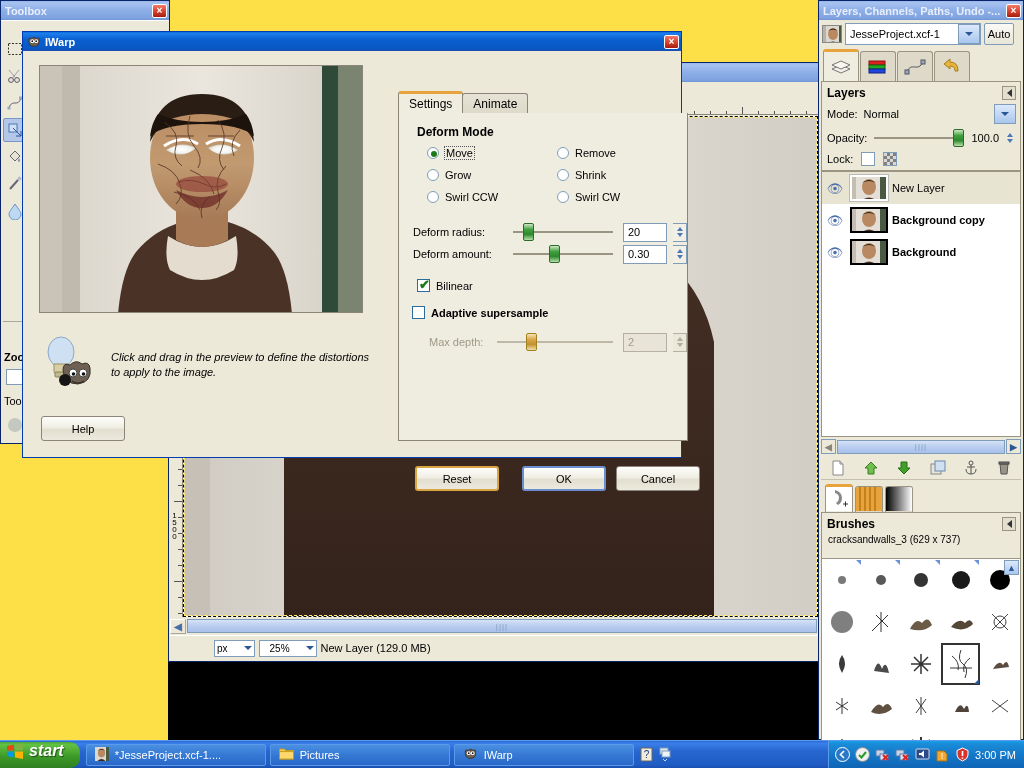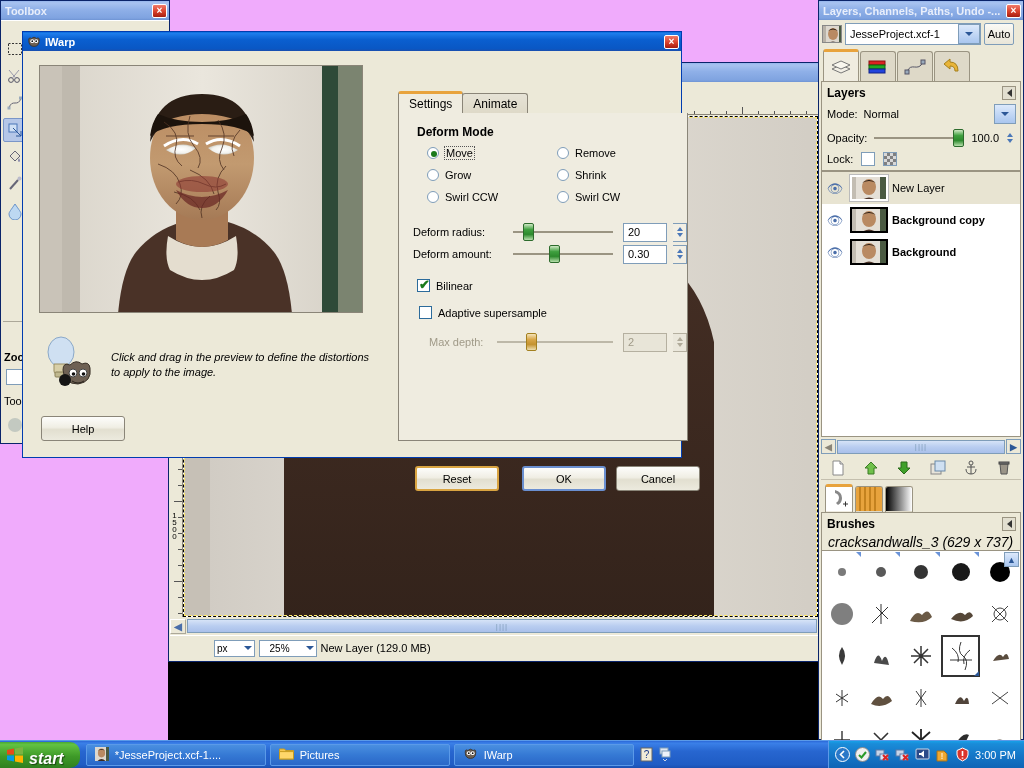--- a/index.html
+++ b/index.html
@@ -5,21 +5,21 @@
   * { box-sizing: border-box; margin:0; padding:0; }
   html,body { width:1024px; height:768px; overflow:hidden; }
   body {
     font-family: "Liberation Sans", sans-serif;
     font-size: 11px;
     background: #000;
     position: relative;
   }
 
   
-  #desktop { position:absolute; left:0; top:0; width:951px; height:740px; background:#f0abfc; }
+  #desktop { position:absolute; left:0; top:0; width:951px; height:740px; background:#fde047; }
 
   
   .xpwin { position:absolute; background:#ece9d8; border:1px solid #0a246a; }
   .xptitle {
     height:19px;
     background: linear-gradient(to bottom,#0a6cdb 0%,#1d7ceb 8%,#0a5fd0 40%,#0957c4 88%,#1a4fae 100%);
     display:flex; align-items:center; padding:0 2px 0 4px; color:#fff;
     font-weight:bold; font-size:11px; white-space:nowrap; overflow:hidden;
   }
   .xptitle.inactive {
@@ -258,39 +258,39 @@
   .dockscroll{ margin:2px; height:15px; display:flex; align-items:center;}
   .dockscroll .sarrowbtn{width:15px;height:15px;border:1px solid #7f9db9;background:#ece9d8;display:flex;align-items:center;justify-content:center;color:#8a8578;font-size:9px;font-weight:bold;}
   .dockscroll .sarrowbtn.on{color:#2b5797;}
   .dockscroll .strough{flex:1;height:14px;margin:0 1px;background:linear-gradient(to bottom,#d6e3f7,#b9cdf0 50%,#a9c0ea);border:1px solid #7f9db9;display:flex;align-items:center;justify-content:center;color:#7f9db9;font-size:8px;letter-spacing:1px;}
   .layertools{display:flex;align-items:center;justify-content:space-around;height:24px;margin:0 2px;border-bottom:1px solid #c4bfae;}
   .lticon{width:22px;height:20px;display:flex;align-items:center;justify-content:center;}
 
   .brushtabs{display:flex;gap:2px;padding:4px 0 0 6px;align-items:flex-end;}
   .btab{width:28px;height:26px;border:1px solid #9a9482;border-bottom:none;border-radius:3px 3px 0 0;background:#ded9c8;overflow:hidden;}
   .btab.active{background:#efece0;border-top:3px solid #e8a33d;height:28px;}
-  .brushname{font-style:italic;font-size:14px;padding:1px 0 0 6px;}
+  .brushname{font-size:10px;padding:1px 0 13px 6px;}
   .brushgrid{ margin:0 2px; border:1px solid #9a9482; background:#fff; height:212px; position:relative; overflow:hidden;}
   .bgrid{display:grid;grid-template-columns:repeat(5,1fr);}
   .bcell{height:42px;display:flex;align-items:center;justify-content:center;position:relative;}
   .bcell.sel{outline:2px solid #333; outline-offset:-2px;}
   .bcorner{position:absolute;right:1px;bottom:1px;width:0;height:0;border-left:5px solid transparent;border-bottom:5px solid #2b5797;}
   .bcorner.tr{right:1px;top:1px;border-bottom:none;border-top:5px solid #6a93d8;border-left:5px solid transparent;}
   .spacingrow{display:flex;align-items:center;gap:5px;padding:3px 3px 0 5px;font-size:11px;}
 
   
   #taskbar{
     position:absolute;left:0;bottom:0;width:1024px;height:28px;
     background:linear-gradient(to bottom,#2a67d8 0%,#3b80e8 8%,#2766d0 38%,#1f5cc4 88%,#1a4fb0 100%);
     border-top:1px solid #5b9ae8; display:flex;align-items:center;
   }
   #startbtn{
     height:26px;margin:1px 6px 1px 0;padding:0 16px 0 6px;
     background:linear-gradient(to bottom,#4aa832 0%,#62c243 10%,#3e9a28 55%,#2f8020 100%);
-    border-radius:0 10px 10px 0; display:flex;align-items:flex-end;gap:5px;
+    border-radius:0 10px 10px 0; display:flex;align-items:flex-start;gap:5px;
     color:#fff;font-weight:bold;font-style:italic;font-size:16px;
     text-shadow:1px 1px 1px rgba(0,0,0,.5);
   }
   .tbitem{
     height:22px;margin-right:4px;padding:0 8px;min-width:180px;
     background:linear-gradient(to bottom,#4a8fe0,#3579d4 50%,#2a67c8);
     border:1px solid #5b9ae8; border-radius:2px;
     display:flex;align-items:center;gap:6px;color:#fff;font-size:11px;
     white-space:nowrap;overflow:hidden;
   }
@@ -680,21 +680,21 @@
 
         <div style="height:14px"></div>
 
         <label class="check" style="margin-left:18px">
           <span class="cbox on"></span>
           <span>Bilinear</span>
         </label>
 
         <div style="height:14px"></div>
 
-        <label class="check" style="margin-left:20px;font-weight:normal;">
+        <label class="check" style="margin-left:13px;font-weight:bold;">
           <span class="cbox"></span>
           <span>Adaptive supersample</span>
         </label>
 
         <div style="height:12px"></div>
 
         <div class="sliderrow">
           <span class="lbl dimtext" style="padding-left:16px;width:74px">Max depth:</span>
           <span class="track dim">
             <span class="knob gold" style="left:25%"></span>

